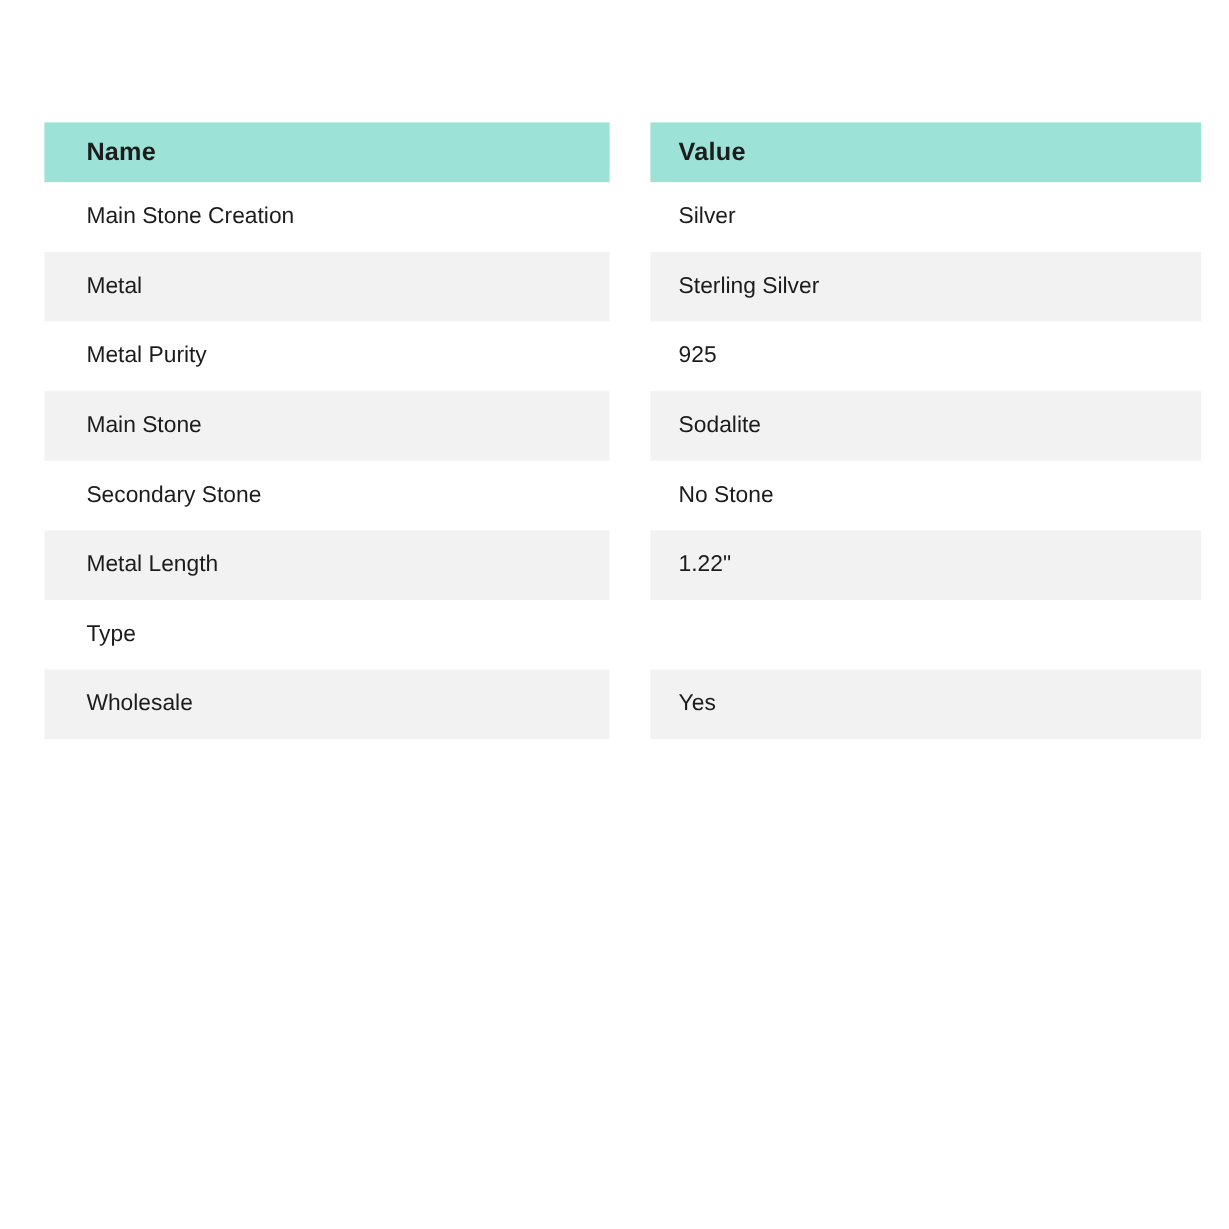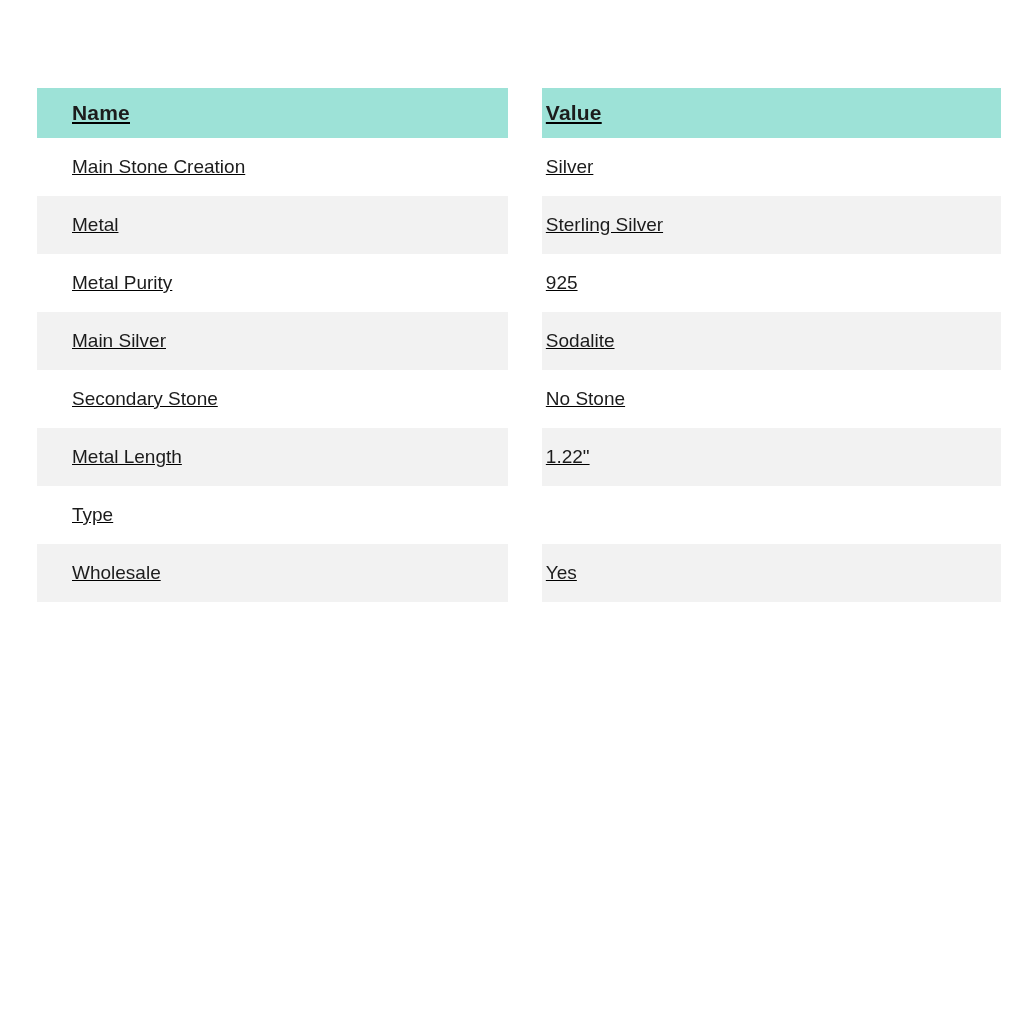--- a/index.html
+++ b/index.html
@@ -10,42 +10,41 @@
     position: relative;
     width: 1024px;
     height: 1024px;
     background: #ffffff;
     font-family: "Liberation Sans", "DejaVu Sans", sans-serif;
     overflow: hidden;
   }
   .spec-table {
     position: absolute;
     left: 37px;
-    top: 88px;
+    top: 102px;
     width: 964px;
-    text-decoration: underline;
   }
   .row {
     display: flex;
   }
   .cell {
     display: flex;
     align-items: center;
     box-sizing: border-box;
     color: var(--text-color, #1c1c1c);
     white-space: nowrap;
     overflow: hidden;
   }
   .name-cell {
     width: 486px;
     padding-left: 35px;
   }
   .value-cell {
     width: 475px;
-    padding-left: 4px;
+    padding-left: 24px;
     margin-left: 31px;
   }
   .spacer {
     width: 3px;           
     flex: 0 0 3px;
   }
   .row.header .cell {
     height: 50px;
     font-size: 21px;
     font-weight: 600;
@@ -85,21 +84,21 @@
     <div class="cell name-cell" role="cell">Metal</div>
     <div class="spacer"></div>
     <div class="cell value-cell" role="cell">Sterling Silver</div>
   </div>
         <div class="row body-row" role="row">
     <div class="cell name-cell" role="cell">Metal Purity</div>
     <div class="spacer"></div>
     <div class="cell value-cell" role="cell">925</div>
   </div>
         <div class="row body-row striped" role="row">
-    <div class="cell name-cell" role="cell">Main Silver</div>
+    <div class="cell name-cell" role="cell">Main Stone</div>
     <div class="spacer"></div>
     <div class="cell value-cell" role="cell">Sodalite</div>
   </div>
         <div class="row body-row" role="row">
     <div class="cell name-cell" role="cell">Secondary Stone</div>
     <div class="spacer"></div>
     <div class="cell value-cell" role="cell">No Stone</div>
   </div>
         <div class="row body-row striped" role="row">
     <div class="cell name-cell" role="cell">Metal Length</div>

